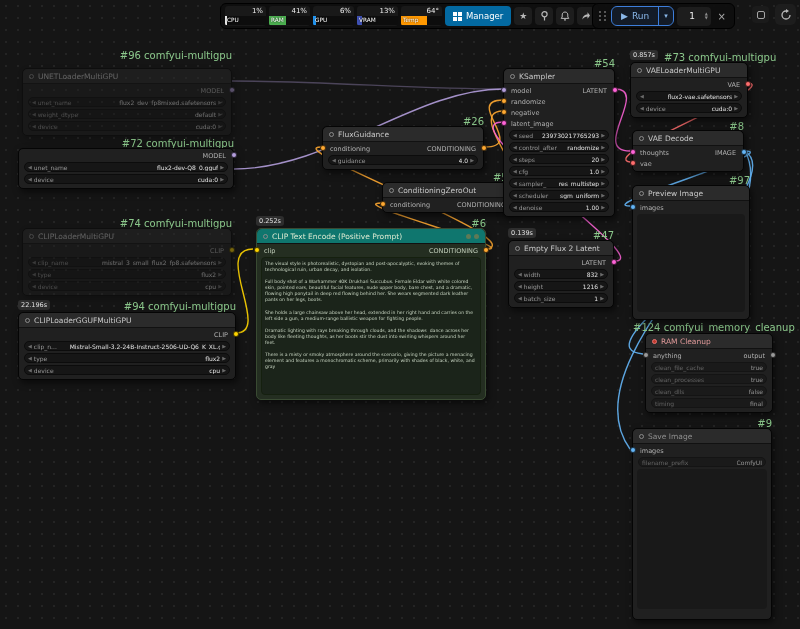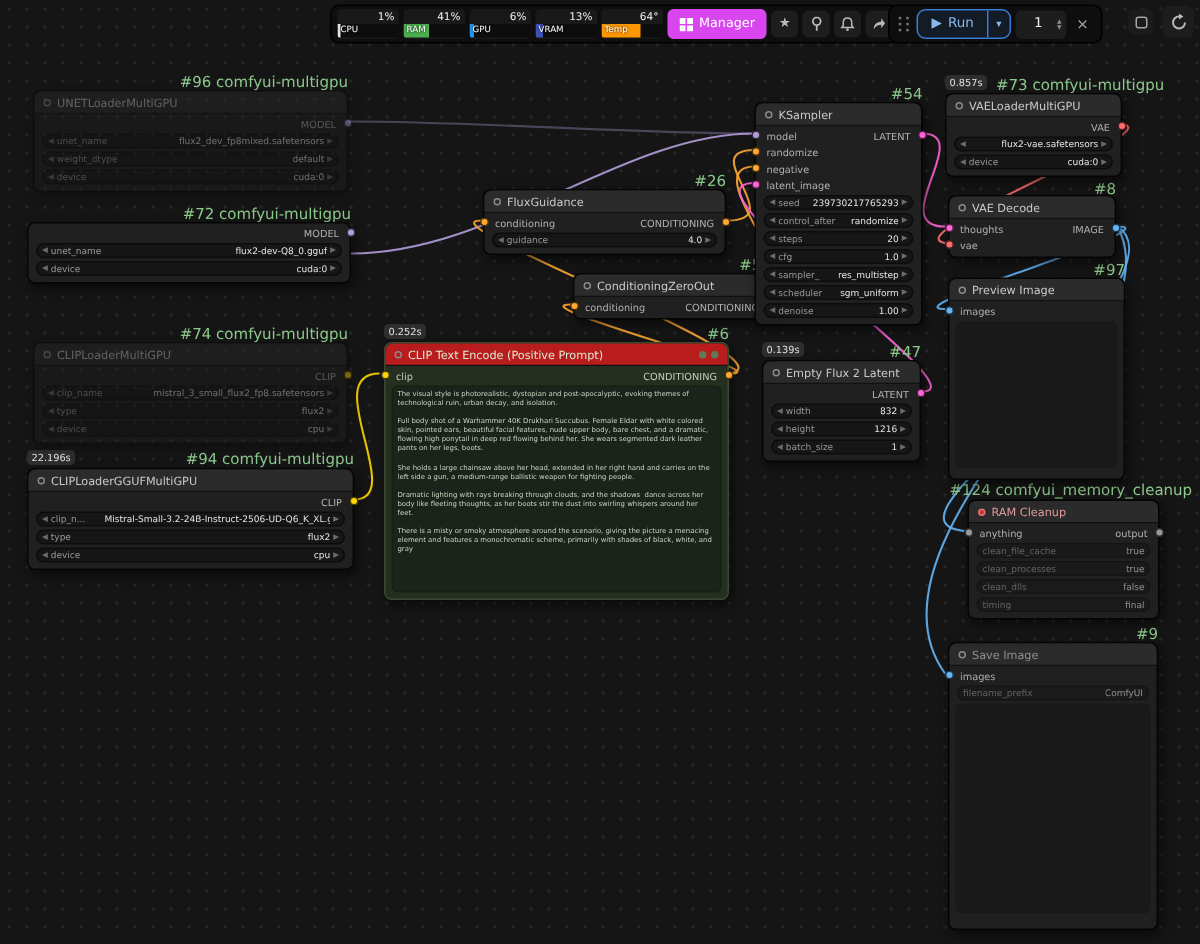--- a/index.html
+++ b/index.html
@@ -26,36 +26,36 @@
   .widget{display:flex;align-items:center;height:10px;margin:2px 5px;background:#161616;border:1px solid #0c0c0c;
           border-radius:5px;font-size:6px;color:#979797;padding:0 3px;gap:2px;white-space:nowrap}
   .widget .wv{margin-left:auto;color:#e3e3e3;overflow:hidden;max-width:76%}
   .warr{color:#6c6c6c;font-size:5px;flex:0 0 auto}
   .wdim{opacity:.55}
   .nbadge{position:absolute;z-index:2;font-size:10px;color:#8cc98c;text-align:right;white-space:nowrap}
   .tbadge{position:absolute;z-index:2;font-size:6.5px;color:#e2e2e2;background:#2e2e2e;border-radius:3px;
           padding:0 3px;line-height:10px}
   
   .node.green{background:#242e21;border-color:#394a32}
-  .green .nhead{background:#b91c1c;color:#dcead2}
+  .green .nhead{background:#0f766e;color:#dcead2}
   .green .srow{color:#c2cfbb}
   .hicons{margin-left:auto;display:flex;gap:3px}
   .hic{width:5px;height:5px;border-radius:50%;background:#5e7a56}
   .prompt{margin:2px 4px 4px 4px;background:#1b241a;border:1px solid #15200f;border-radius:4px;padding:3px;
           font-size:4.6px;line-height:1.32;color:#c8d5c2;white-space:pre-wrap;height:138px;overflow:hidden}
   .pbody{margin:2px 4px 4px 4px;background:#191919;border-radius:4px}
   
   .tgroup{position:absolute;top:3px;z-index:5;display:flex;align-items:center;gap:3px;background:rgba(14,14,14,.92);
           border:1px solid #000;border-radius:6px;padding:2px 4px;height:26px}
   .chip{width:41px;height:20px;background:#191919;border-radius:3px;overflow:hidden}
   .chip .cv{font-size:7px;color:#f0f0f0;text-align:right;padding:0 3px;line-height:10px}
   .chip .cb{position:relative;height:9px;background:#0d0d0d}
   .chip .cfill{position:absolute;left:0;top:0;bottom:0}
   .chip .cl{position:absolute;left:2px;top:0;font-size:5.8px;line-height:9px;color:#fff;text-shadow:0 0 2px #000}
-  .mgr{display:flex;align-items:center;gap:4px;height:20px;padding:0 8px;background:#d946ef;border-radius:4px;
+  .mgr{display:flex;align-items:center;gap:4px;height:20px;padding:0 8px;background:#0369a1;border-radius:4px;
        color:#fff;font-size:8.5px;cursor:pointer}
   .ibtn{width:18px;height:18px;background:#1d1d1d;border-radius:4px;display:flex;align-items:center;justify-content:center;
         color:#b9b9b9;font-size:9px}
   .runpill{display:flex;align-items:stretch;height:20px;border:1px solid #3d7edb;border-radius:6px;overflow:hidden}
   .runmain{display:flex;align-items:center;gap:4px;padding:0 9px;color:#8ab8ea;font-size:9px;background:rgba(61,126,219,.12)}
   .runsep{width:1px;background:#3d7edb}
   .runchev{display:flex;align-items:center;padding:0 5px;color:#8ab8ea;font-size:7px;background:rgba(61,126,219,.12)}
   .count{display:flex;align-items:center;width:34px;height:19px;background:#1d1d1d;border-radius:4px;padding:0 3px}
   .count .num{flex:1;text-align:center;color:#eee;font-size:9px}
   .count .car{display:flex;flex-direction:column;font-size:4px;color:#8d8d8d;line-height:4.5px}
@@ -100,21 +100,21 @@
 <span class="nbadge" style="left:555px;top:58px;width:60px">#54</span>
 <span class="tbadge" style="left:508px;top:228px">0.139s</span>
 <span class="nbadge" style="left:554px;top:230px;width:60px">#47</span>
 <span class="tbadge" style="left:630px;top:50px">0.857s</span>
 <span class="nbadge" style="left:664px;top:52px;width:84px">#73 comfyui-multigpu</span>
 <span class="nbadge" style="left:684px;top:121px;width:60px">#8</span>
 <span class="nbadge" style="left:690px;top:175px;width:60px">#97</span>
 <span class="nbadge" style="left:633px;top:322px;width:140px">#124 comfyui_memory_cleanup</span>
 <span class="nbadge" style="left:712px;top:418px;width:60px">#9</span>
 
-<div class="node dim" style="left:22px;top:60px;width:210px">
+<div class="node dim" style="left:22px;top:68px;width:210px">
   <div class="nhead">
     <span class="hdot"></span>
     <span class="ntitle">UNETLoaderMultiGPU</span>
   </div>
   <div class="srow oo">
     <span>MODEL</span>
     <span class="sdot out" style="background: rgb(179, 157, 219);"></span>
   </div>
   <div class="widget">
     <span class="warr">◀</span>

